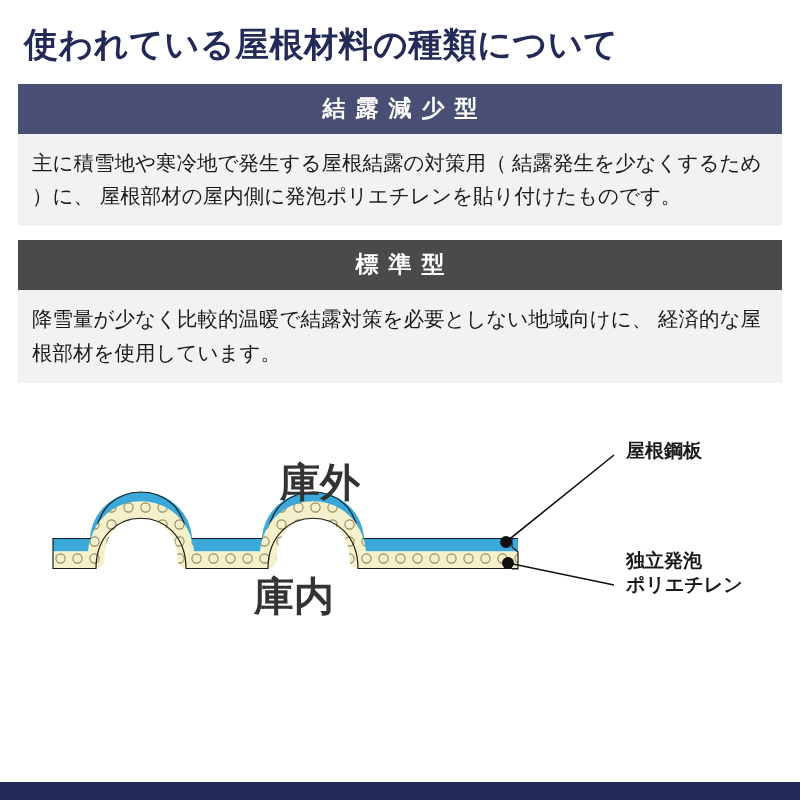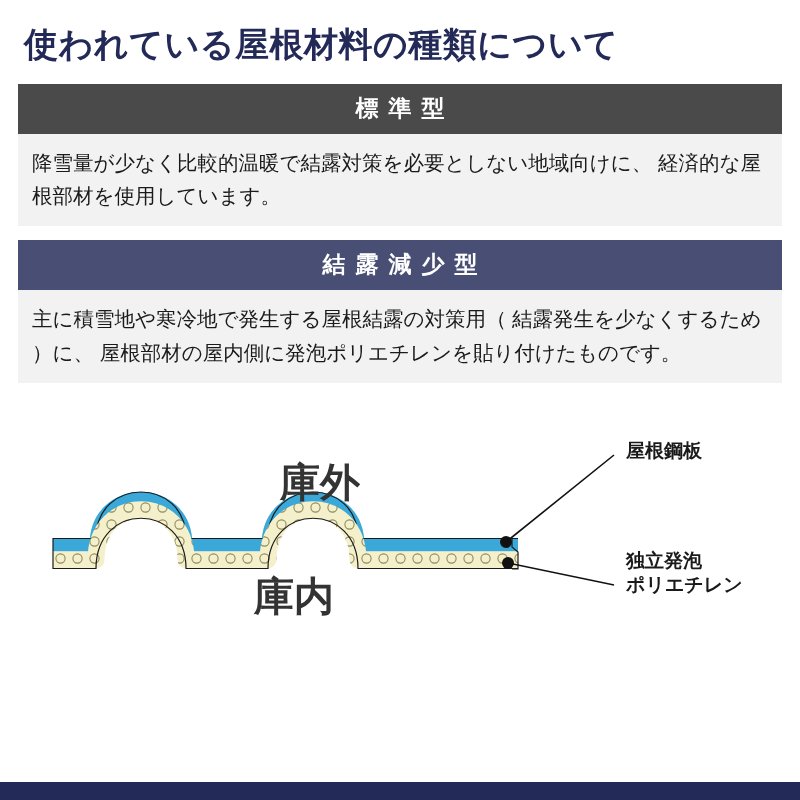--- a/index.html
+++ b/index.html
@@ -105,30 +105,30 @@
   }
 </style>
 </head>
 <body>
 
 <div class="page">
 
   <div class="page-title">使われている屋根材料の種類について</div>
 
   <div class="section">
-    <div class="section-head head-standard">標準型</div>
+    <div class="section-head head-dew">結露減少型</div>
     <div class="section-body">
-      <p>降雪量が少なく比較的温暖で結露対策を必要としない地域向けに、 経済的な屋根部材を使用しています。</p>
+      <p>主に積雪地や寒冷地で発生する屋根結露の対策用（ 結露発生を少なくするため ）に、 屋根部材の屋内側に発泡ポリエチレンを貼り付けたものです。</p>
     </div>
   </div>
 
   <div class="section">
-    <div class="section-head head-dew">結露減少型</div>
+    <div class="section-head head-standard">標準型</div>
     <div class="section-body">
-      <p>主に積雪地や寒冷地で発生する屋根結露の対策用（ 結露発生を少なくするため ）に、 屋根部材の屋内側に発泡ポリエチレンを貼り付けたものです。</p>
+      <p>降雪量が少なく比較的温暖で結露対策を必要としない地域向けに、 経済的な屋根部材を使用しています。</p>
     </div>
   </div>
 
   <div class="diagram-wrap">
     <svg class="diagram-svg" width="764" height="250" viewBox="0 0 764 250">
       <defs>
         <pattern id="foamdots" x="0" y="0" width="17" height="17" patternUnits="userSpaceOnUse">
           <rect width="17" height="17" fill="#f5f0cc"></rect>
           <circle cx="8.5" cy="8.5" r="4.6" fill="none" stroke="#8f8a5a" stroke-width="1.1"></circle>
         </pattern>

